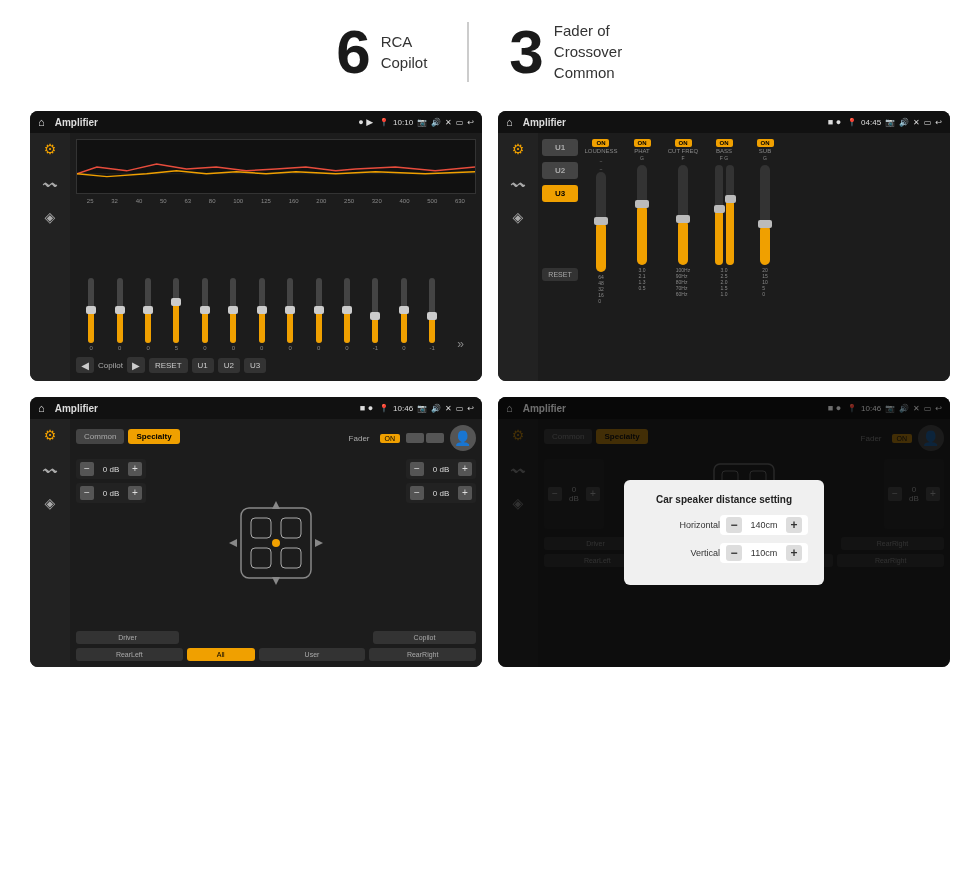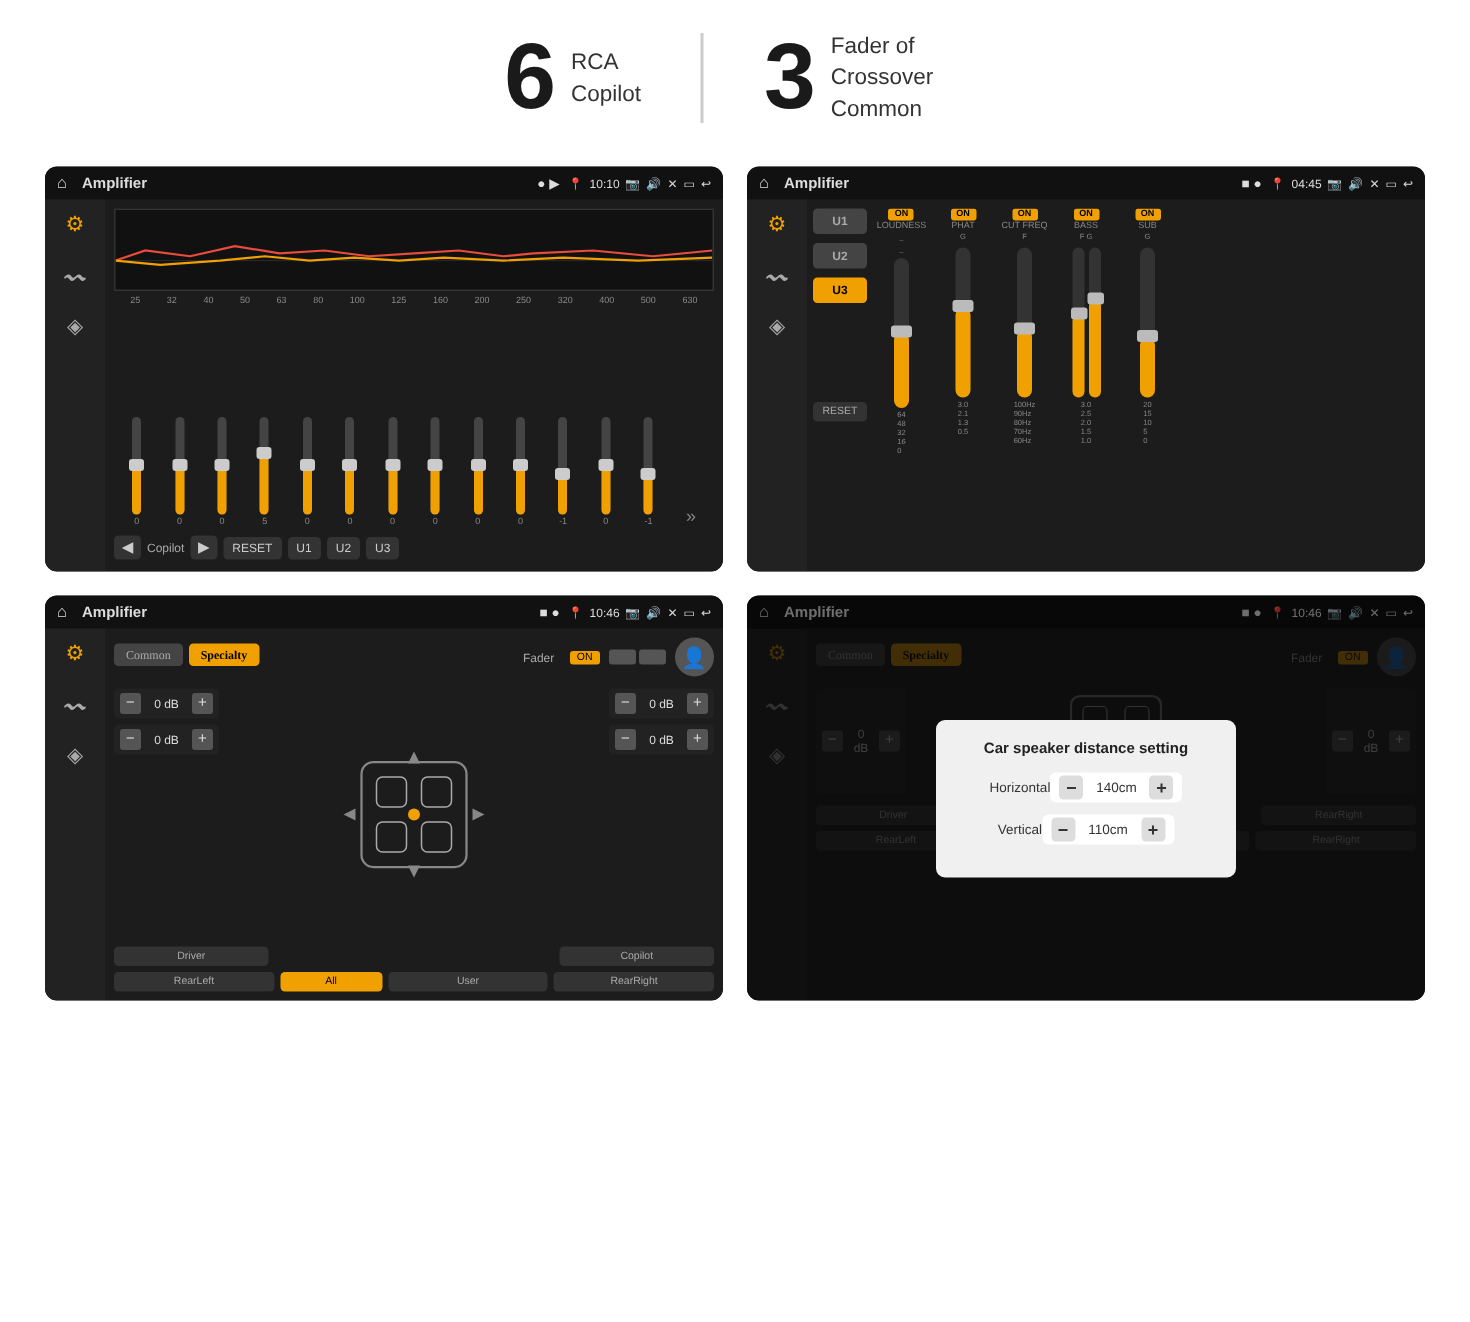--- a/index.html
+++ b/index.html
@@ -346,21 +346,20 @@
       gap: 4px;
       margin-bottom: 4px;
     }
     .fader-tab {
       background: #444;
       color: #aaa;
       font-size: 8px;
       border-radius: 3px;
       padding: 3px 8px;
       cursor: pointer;
-      font-family: Liberation Serif, serif;
     }
     .fader-tab.active {
       background: #f0a000;
       color: #000;
       font-weight: bold;
     }
     .fader-on-badge {
       background: #f0a000;
       color: #000;
       font-size: 7px;
@@ -465,21 +464,21 @@
     .dialog-title {
       font-size: 10px;
       font-weight: bold;
       color: #222;
       margin-bottom: 10px;
       text-align: center;
     }
     .dialog-row {
       display: flex;
       align-items: center;
-      justify-content: center;
+      justify-content: flex-end;
       margin-bottom: 8px;
       font-size: 9px;
       color: #333;
     }
     .dialog-control {
       display: flex;
       align-items: center;
       gap: 4px;
       background: #fff;
       border-radius: 4px;

